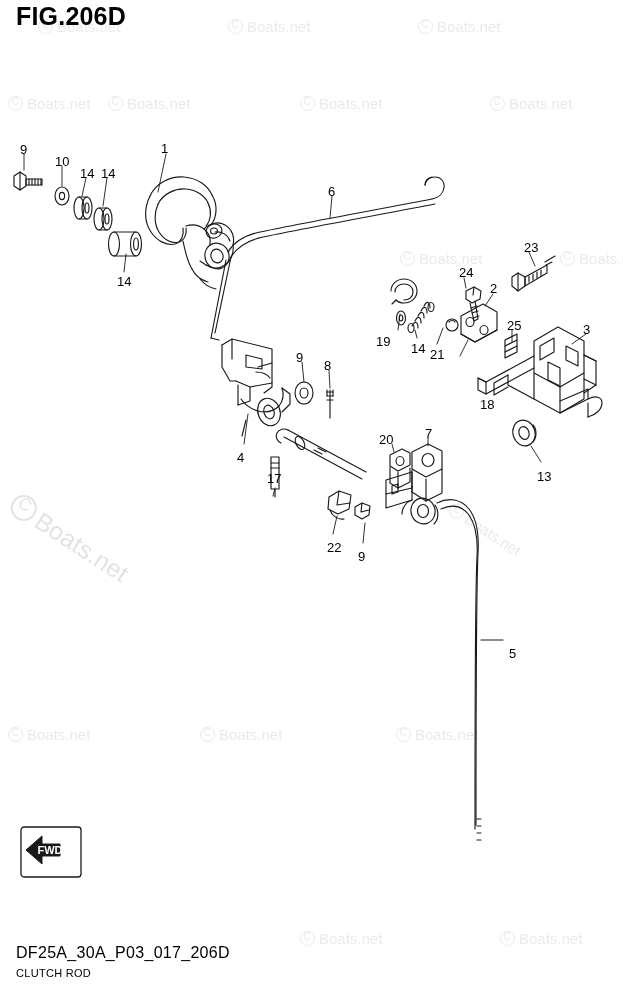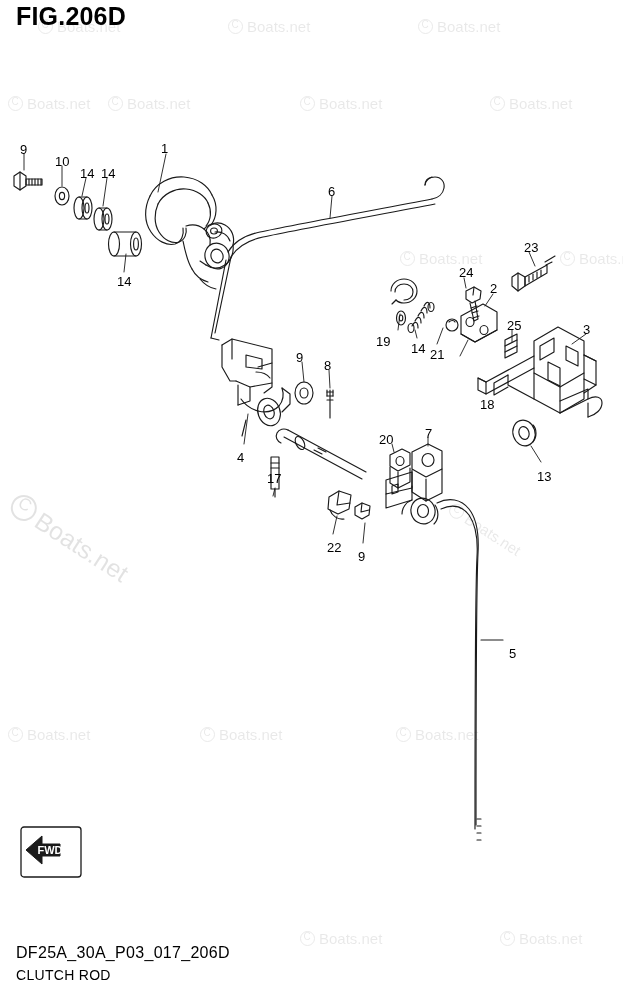--- a/index.html
+++ b/index.html
@@ -36,21 +36,21 @@
     left: 16px;
     top: 944px;
     font-size: 16px;
     font-family: "Liberation Sans", sans-serif;
     letter-spacing: 0.3px;
   }
   .footer-name {
     position: absolute;
     left: 16px;
     top: 967px;
-    font-size: 14px;
+    font-size: 11px;
     font-family: "Liberation Sans", sans-serif;
     letter-spacing: 0.3px;
   }
   .callout {
     position: absolute;
     font-size: 13px;
     font-family: "Liberation Sans", sans-serif;
     color: #000;
     line-height: 1;
     white-space: nowrap;

